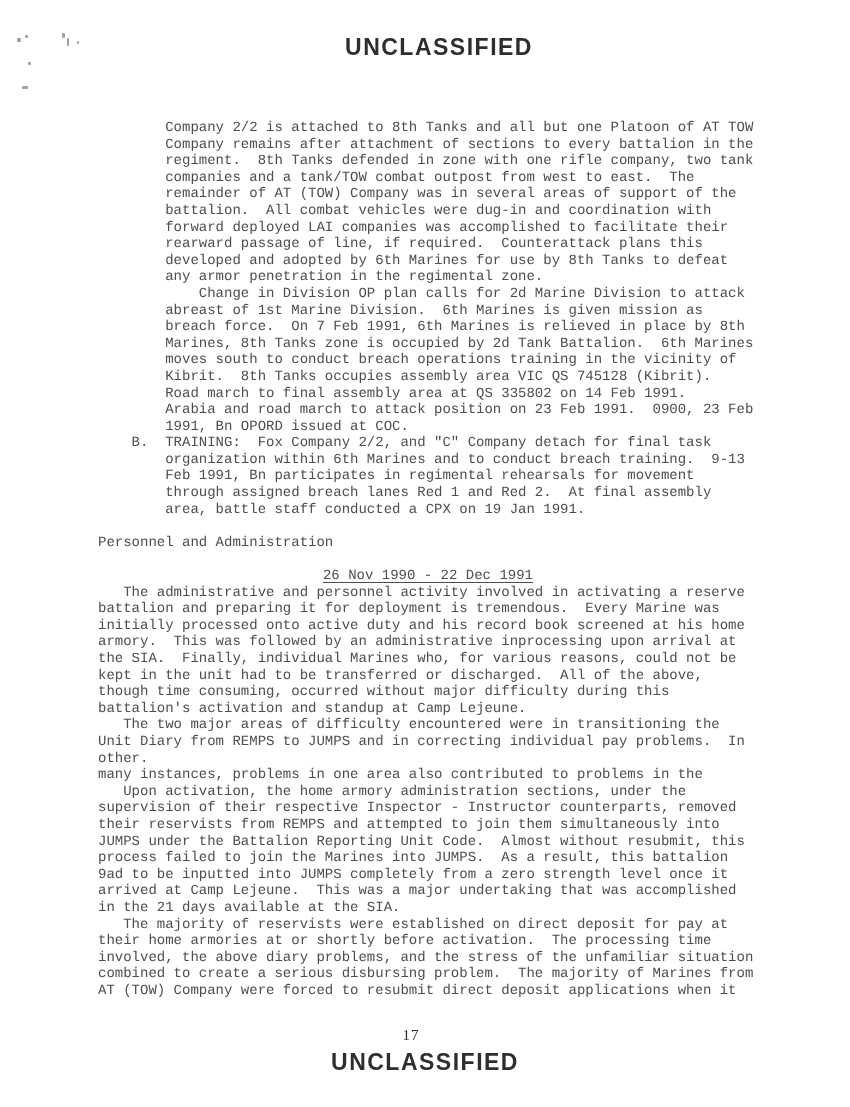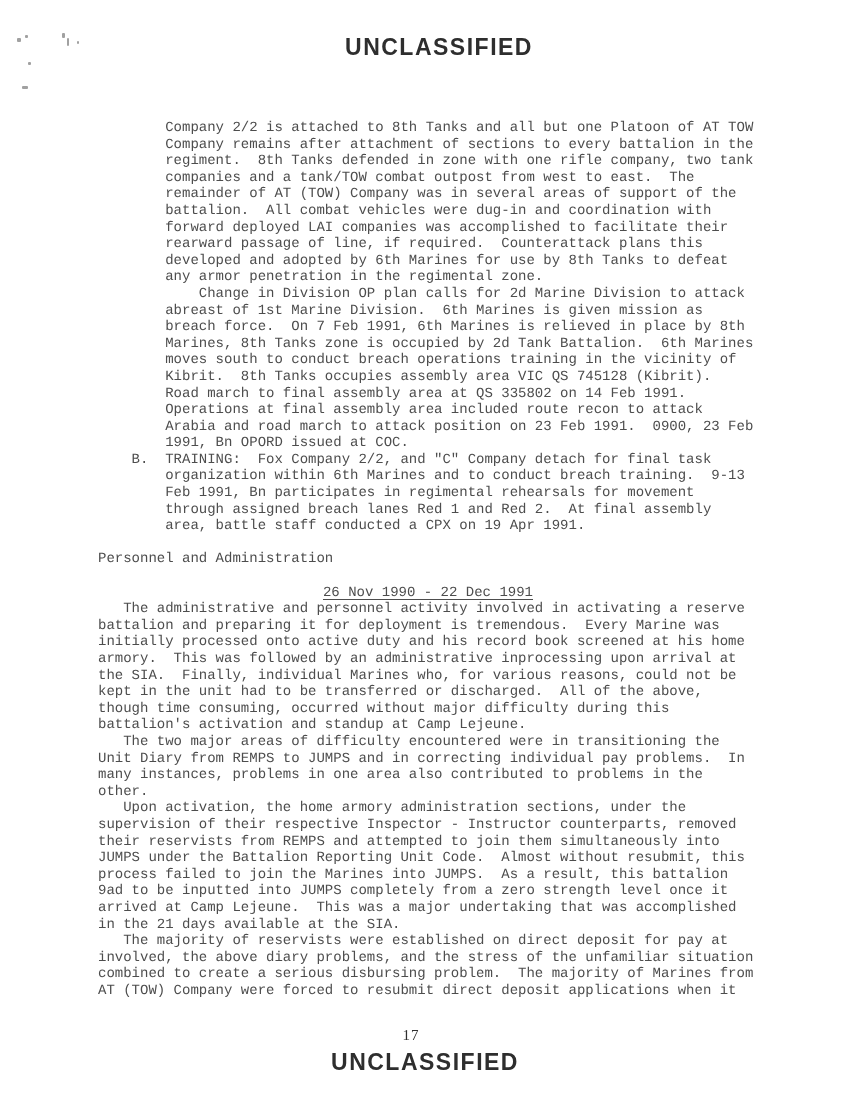--- a/index.html
+++ b/index.html
@@ -58,53 +58,53 @@
     <div class="line body">        rearward passage of line, if required.  Counterattack plans this</div>
     <div class="line body">        developed and adopted by 6th Marines for use by 8th Tanks to defeat</div>
     <div class="line body">        any armor penetration in the regimental zone.</div>
     <div class="line body">            Change in Division OP plan calls for 2d Marine Division to attack</div>
     <div class="line body">        abreast of 1st Marine Division.  6th Marines is given mission as</div>
     <div class="line body">        breach force.  On 7 Feb 1991, 6th Marines is relieved in place by 8th</div>
     <div class="line body">        Marines, 8th Tanks zone is occupied by 2d Tank Battalion.  6th Marines</div>
     <div class="line body">        moves south to conduct breach operations training in the vicinity of</div>
     <div class="line body">        Kibrit.  8th Tanks occupies assembly area VIC QS 745128 (Kibrit).</div>
     <div class="line body">        Road march to final assembly area at QS 335802 on 14 Feb 1991.</div>
-    <div class="line body">        Operations at final assembly area included route recon to attack</div>
     <div class="line body">        Arabia and road march to attack position on 23 Feb 1991.  0900, 23 Feb</div>
     <div class="line body">        1991, Bn OPORD issued at COC.</div>
     <div class="line body">    B.  TRAINING:  Fox Company 2/2, and "C" Company detach for final task</div>
     <div class="line body">        organization within 6th Marines and to conduct breach training.  9-13</div>
     <div class="line body">        Feb 1991, Bn participates in regimental rehearsals for movement</div>
     <div class="line body">        through assigned breach lanes Red 1 and Red 2.  At final assembly</div>
-    <div class="line body">        area, battle staff conducted a CPX on 19 Apr 1991.</div>
+    <div class="line body">        area, battle staff conducted a CPX on 19 Jan 1991.</div>
     <div class="line body"></div>
     <div class="line center">Personnel and Administration</div>
     <div class="line body"></div>
     <div class="line center_u"><span>26 Nov 1990 - 22 Dec 1991</span></div>
     <div class="line body">   The administrative and personnel activity involved in activating a reserve</div>
     <div class="line body">battalion and preparing it for deployment is tremendous.  Every Marine was</div>
     <div class="line body">initially processed onto active duty and his record book screened at his home</div>
     <div class="line body">armory.  This was followed by an administrative inprocessing upon arrival at</div>
     <div class="line body">the SIA.  Finally, individual Marines who, for various reasons, could not be</div>
     <div class="line body">kept in the unit had to be transferred or discharged.  All of the above,</div>
     <div class="line body">though time consuming, occurred without major difficulty during this</div>
     <div class="line body">battalion's activation and standup at Camp Lejeune.</div>
     <div class="line body">   The two major areas of difficulty encountered were in transitioning the</div>
     <div class="line body">Unit Diary from REMPS to JUMPS and in correcting individual pay problems.  In</div>
+    <div class="line body">other.</div>
     <div class="line body">many instances, problems in one area also contributed to problems in the</div>
-    <div class="line body">other.</div>
     <div class="line body">   Upon activation, the home armory administration sections, under the</div>
     <div class="line body">supervision of their respective Inspector - Instructor counterparts, removed</div>
     <div class="line body">their reservists from REMPS and attempted to join them simultaneously into</div>
     <div class="line body">JUMPS under the Battalion Reporting Unit Code.  Almost without resubmit, this</div>
     <div class="line body">process failed to join the Marines into JUMPS.  As a result, this battalion</div>
     <div class="line body">9ad to be inputted into JUMPS completely from a zero strength level once it</div>
     <div class="line body">arrived at Camp Lejeune.  This was a major undertaking that was accomplished</div>
     <div class="line body">in the 21 days available at the SIA.</div>
     <div class="line body">   The majority of reservists were established on direct deposit for pay at</div>
+    <div class="line body">their home armories at or shortly before activation.  The processing time</div>
     <div class="line body">involved, the above diary problems, and the stress of the unfamiliar situation</div>
     <div class="line body">combined to create a serious disbursing problem.  The majority of Marines from</div>
     <div class="line body">AT (TOW) Company were forced to resubmit direct deposit applications when it</div>
   </div>
 
 <div class="page-number">17</div>
 
 <div class="banner bottom">UNCLASSIFIED</div>
 
 </body></html>

